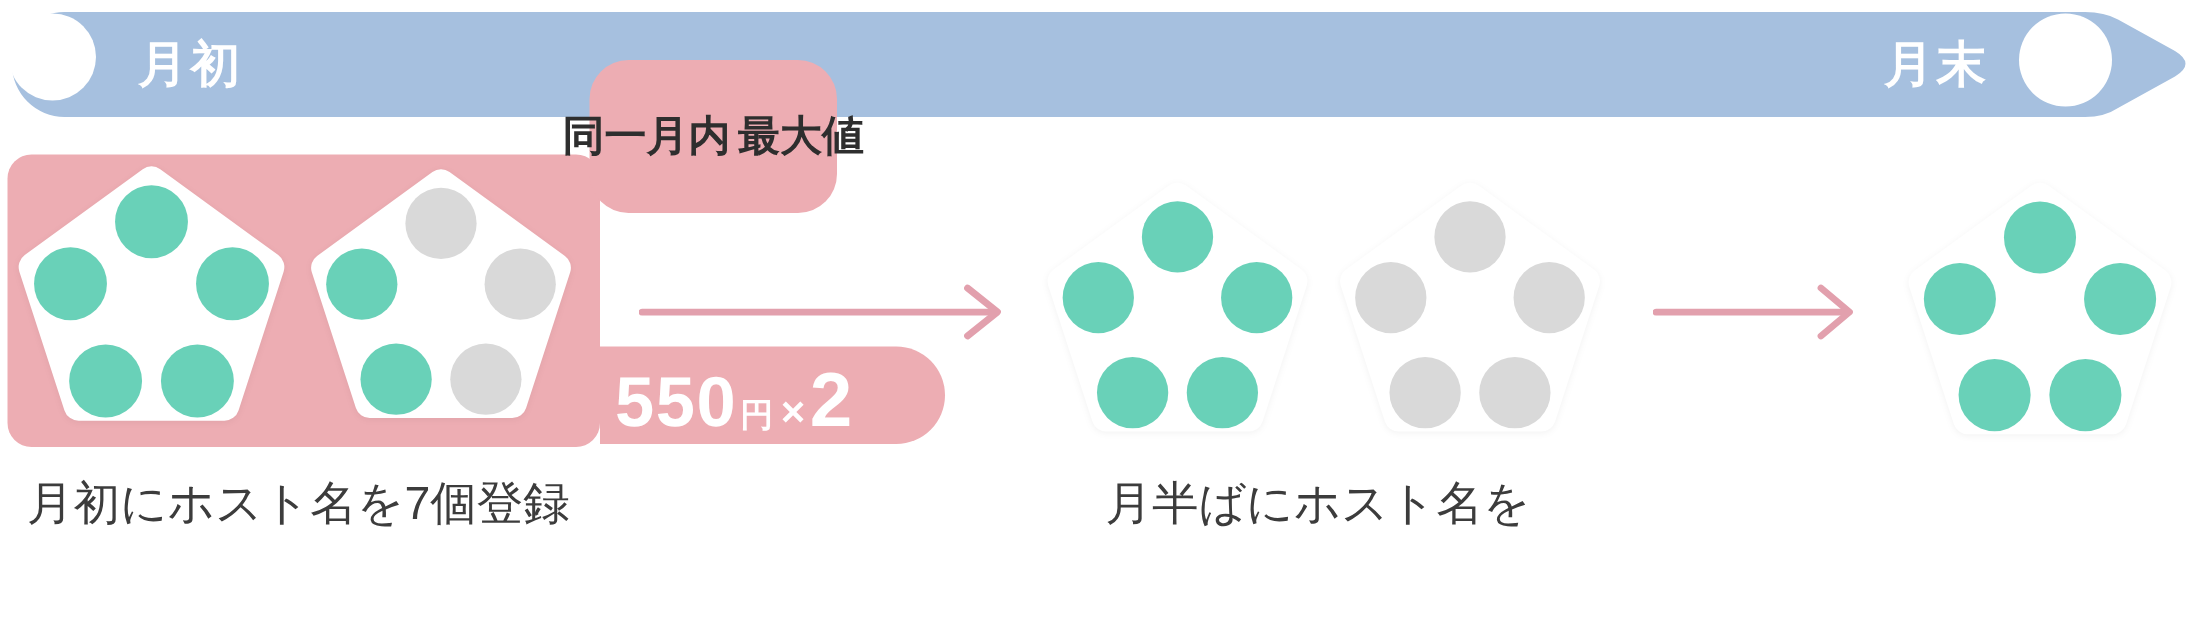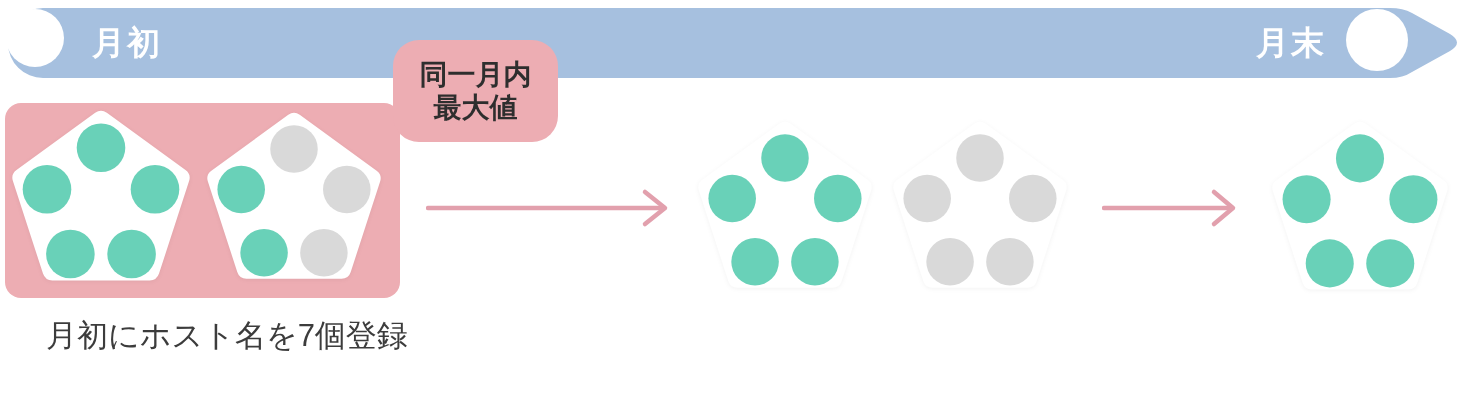--- a/index.html
+++ b/index.html
@@ -12,21 +12,21 @@
   .timeline-svg{position:absolute;left:0;top:0;}
   .tl-circle{position:absolute;background:#ffffff;border-radius:50%;}
   .tl-circle.start{left:6px;top:9px;width:58px;height:58px;}
   .tl-circle.end{left:1346px;top:9px;width:62px;height:62px;}
   .tl-label{position:absolute;top:21px;color:#ffffff;font-size:33px;font-weight:700;letter-spacing:2px;white-space:nowrap;}
   .tl-label.start{left:92px;}
   .tl-label.end{left:1256px;}
 
   
   .pink-block{position:absolute;left:5px;top:103px;width:395px;height:195px;background:var(--pink);border-radius:16px;}
-  .badge-max{position:absolute;left:393px;top:40px;width:165px;height:102px;background:var(--pink);border-radius:26px;display:flex;flex-direction:column;align-items:center;justify-content:center;gap:5px;z-index:3;}
+  .badge-max{position:absolute;left:393px;top:40px;width:165px;height:102px;background:var(--pink);border-radius:26px;display:flex;flex-direction:row;align-items:center;justify-content:center;gap:5px;z-index:3;}
   .badge-max span{color:var(--badge-text);font-size:28px;font-weight:700;line-height:1;white-space:nowrap;}
   .badge-price{position:absolute;left:400px;top:231px;width:230px;height:65px;background:var(--pink);border-radius:0 33px 33px 0;display:flex;align-items:baseline;padding:10px 0 0 10px;color:#ffffff;font-weight:700;white-space:nowrap;z-index:2;}
   .badge-price .amount{font-size:47px;line-height:1;letter-spacing:1px;}
   .badge-price .unit{font-size:22px;line-height:1;margin-left:2px;}
   .badge-price .times{font-size:28px;line-height:1;margin:0 3px 0 5px;}
   .badge-price .count{font-size:51px;line-height:1;}
 
   
   .pentagon{position:absolute;z-index:2;}
   .pentagon svg{display:block;width:100%;height:100%;filter:drop-shadow(0 1px 2px rgba(0,0,0,0.05));}
@@ -36,41 +36,47 @@
   .p-s2b{left:890px;top:121px;width:180px;height:176px;}
   .p-s3a{left:1267px;top:121px;width:186px;height:178px;}
 
   
   .flow-arrow{position:absolute;z-index:1;}
   .arrow-1{left:426px;top:188px;}
   .arrow-2{left:1102px;top:188px;}
 
   
   .caption{position:absolute;color:var(--caption);font-size:31px;font-weight:500;line-height:48px;white-space:nowrap;}
-  .caption-1{left:18px;top:312px;margin-left:28px;}
+  .caption-1{left:18px;top:312px;}
   .caption-2{left:737px;top:312px;}
   .caption-3{left:1256px;top:312px;}
 </style>
 </head>
 <body>
 
 <div class="canvas">
 
   <svg class="timeline-svg" width="1466" height="86" viewBox="0 0 1466 86">
     <path d="M43,8 L1390,8 Q1403,8 1412,13 L1450,34 Q1464,42.5 1450,51 L1412,72 Q1403,78 1390,78 L43,78 A35,35 0 0 1 43,8 Z" style="fill:var(--bar);"></path>
   </svg>
   <div class="tl-circle start"></div>
   <div class="tl-circle end"></div>
   <div class="tl-label start">月初</div>
   <div class="tl-label end">月末</div>
 
   <div class="pink-block"></div>
   <div class="badge-max">
     <span>同一月内</span>
     <span>最大値</span>
+  </div>
+  <div class="badge-price">
+    <span class="amount">550</span>
+    <span class="unit">円</span>
+    <span class="times">×</span>
+    <span class="count">2</span>
   </div>
 
   <div class="pentagon p-s1a">
       <svg viewBox="0 0 100 100">
         <polygon points="50,6 93.7,37.8 77,89.2 23,89.2 6.3,37.8" fill="#ffffff" stroke="#ffffff" stroke-width="11" stroke-linejoin="round"></polygon>
         <circle cx="50" cy="21" r="13.5" fill="#69d1b8"></circle>
         <circle cx="20" cy="44" r="13.5" fill="#69d1b8"></circle>
         <circle cx="80" cy="44" r="13.5" fill="#69d1b8"></circle>
         <circle cx="33" cy="80" r="13.5" fill="#69d1b8"></circle>
         <circle cx="67" cy="80" r="13.5" fill="#69d1b8"></circle>
@@ -126,15 +132,16 @@
         <circle cx="80" cy="44" r="13.5" fill="#69d1b8"></circle>
         <circle cx="33" cy="80" r="13.5" fill="#69d1b8"></circle>
         <circle cx="67" cy="80" r="13.5" fill="#69d1b8"></circle>
       </svg>
     </div>
 
   <div class="caption caption-1">
     <div>月初にホスト名を7個登録</div>
   </div>
   <div class="caption caption-2">
+    <div>月半ばにホスト名を</div>
   </div>
 
 </div>
 
 </body></html>

